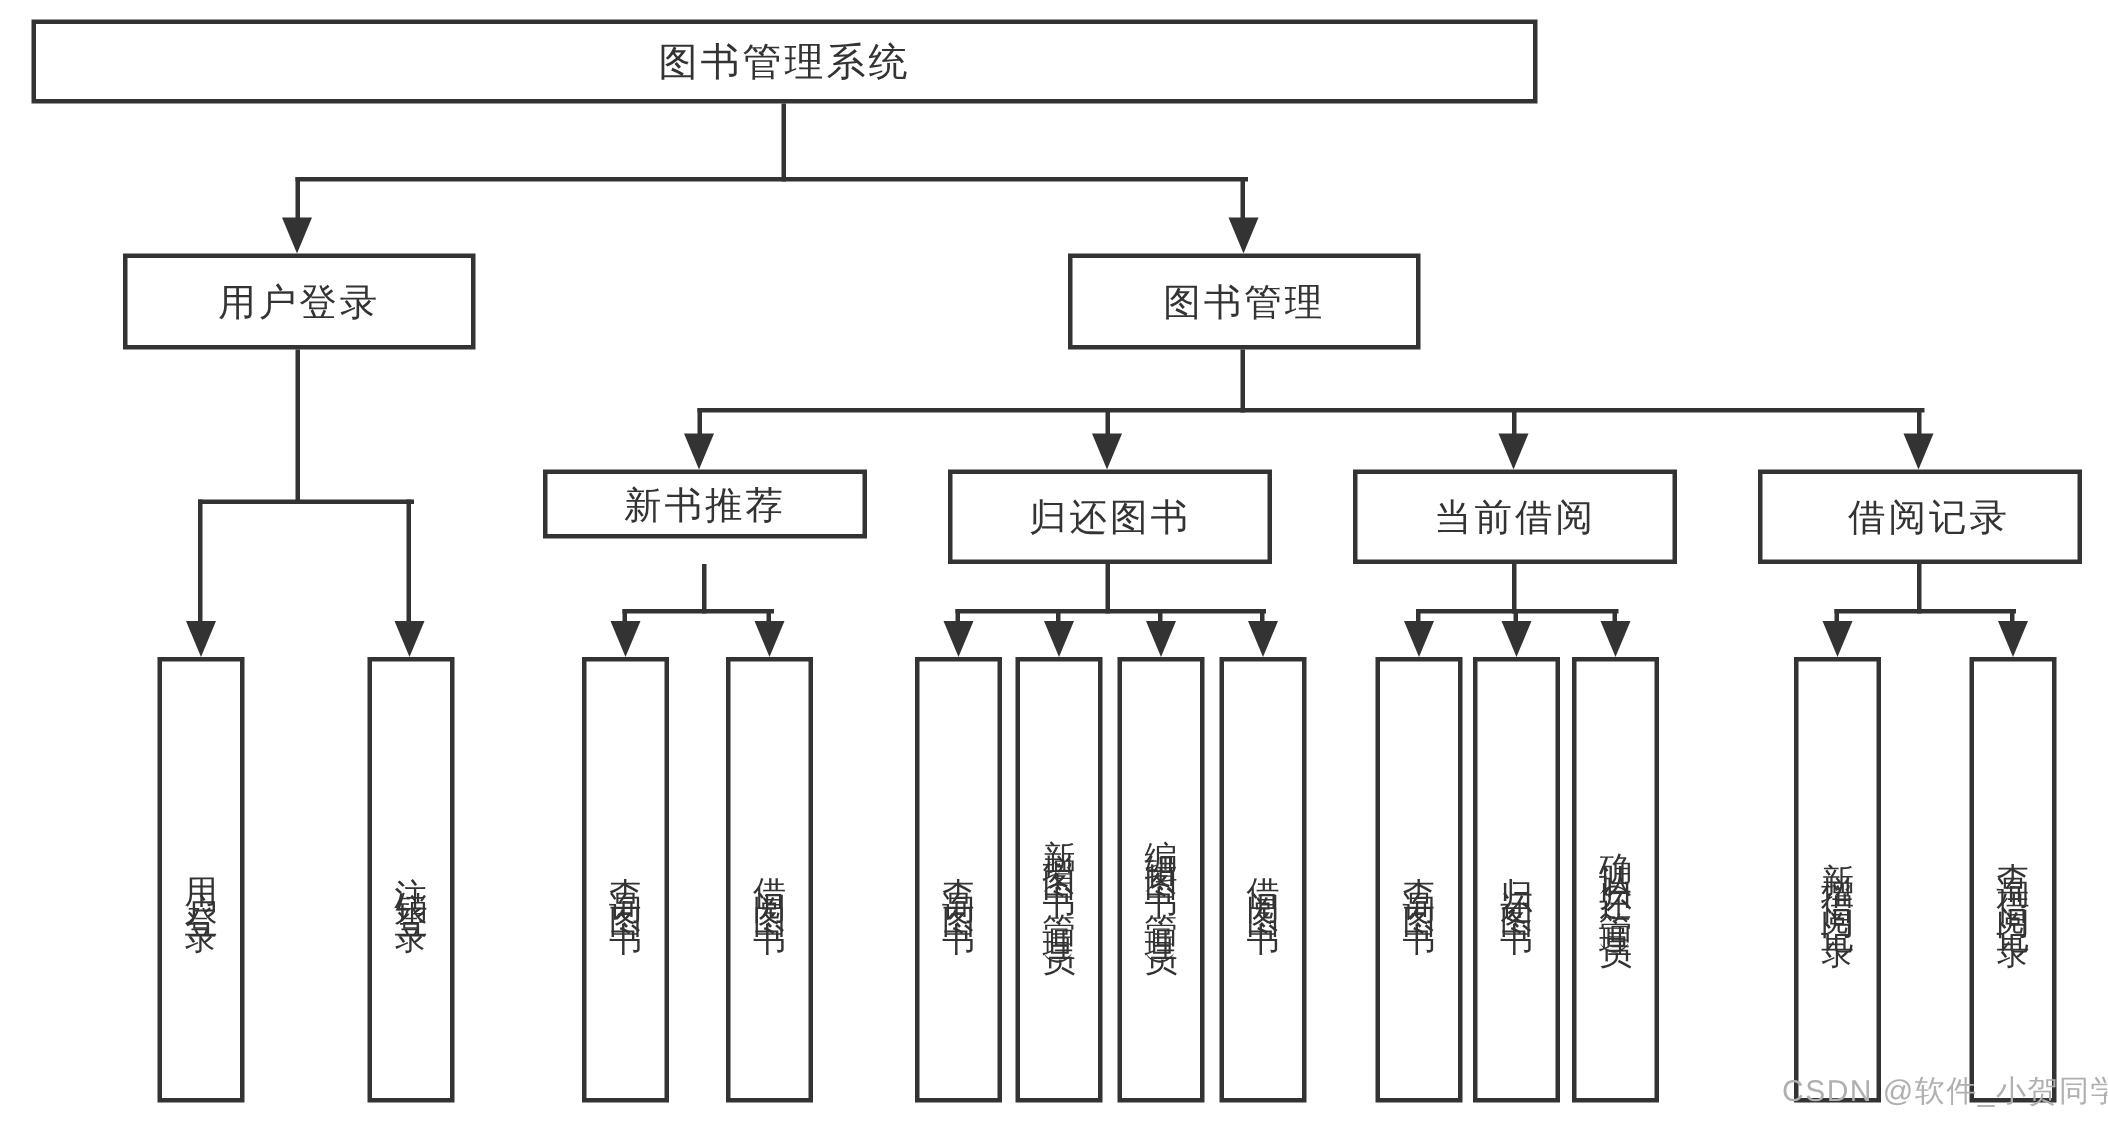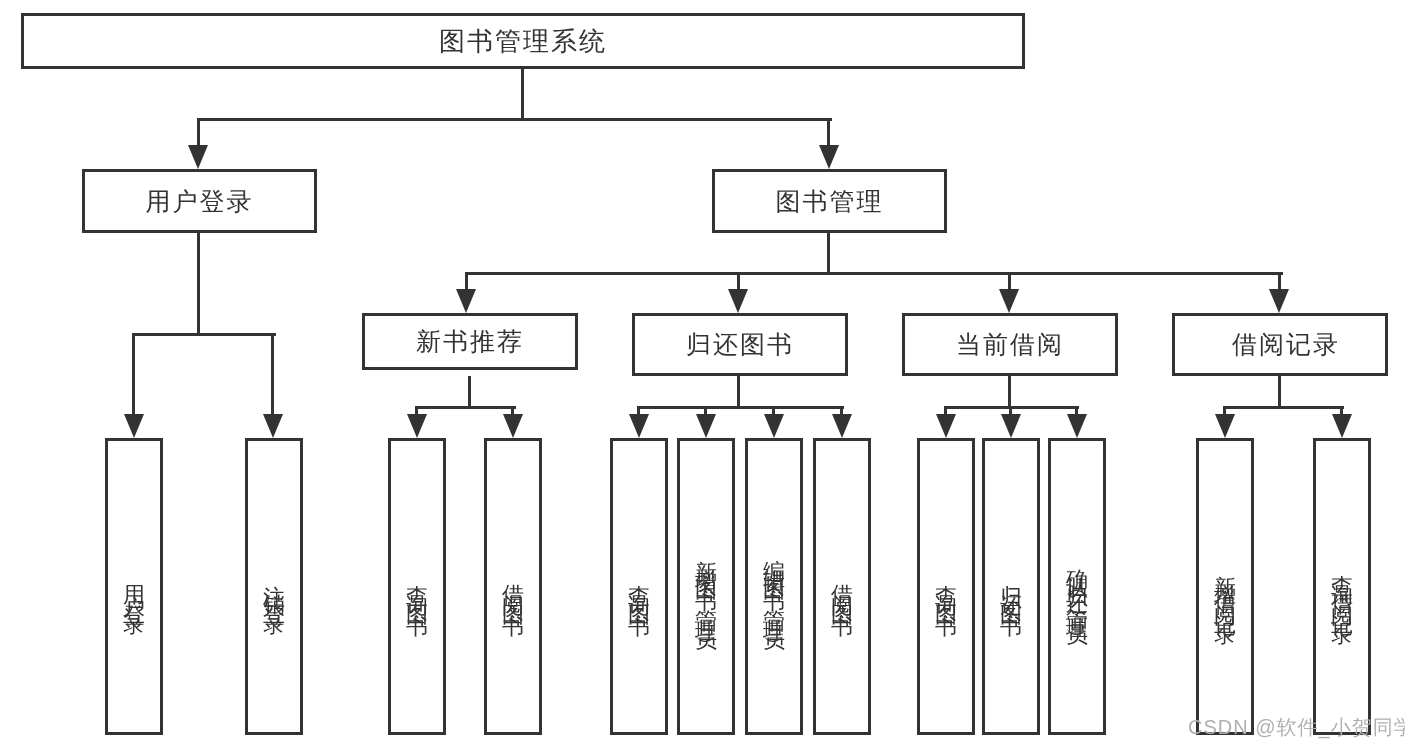--- a/index.html
+++ b/index.html
@@ -62,21 +62,21 @@
   <div class="ln" style="left:465px;top:272px;width:818px;height:3px;"></div>
   <div class="ln" style="left:465px;top:272px;width:3px;height:19px;"></div>
   <div class="arrow" style="left:456px;top:289px;"></div>
   <div class="ln" style="left:737px;top:272px;width:3px;height:19px;"></div>
   <div class="arrow" style="left:728px;top:289px;"></div>
   <div class="ln" style="left:1008px;top:272px;width:3px;height:19px;"></div>
   <div class="arrow" style="left:999px;top:289px;"></div>
   <div class="ln" style="left:1278px;top:272px;width:3px;height:19px;"></div>
   <div class="arrow" style="left:1269px;top:289px;"></div>
 
-  <div class="box" style="left:362px;top:313px;width:216px;height:57px;">
+  <div class="box" style="left:362px;top:313px;width:216px;height:46px;">
     <span class="hlabel">新书推荐</span>
   </div>
   <div class="box" style="left:632px;top:313px;width:216px;height:63px;">
     <span class="hlabel">归还图书</span>
   </div>
   <div class="box" style="left:902px;top:313px;width:216px;height:63px;text-align:right;">
     <span class="hlabel">当前借阅</span>
   </div>
   <div class="box" style="left:1172px;top:313px;width:216px;height:63px;padding-left:12px;">
     <span class="hlabel">借阅记录</span>

